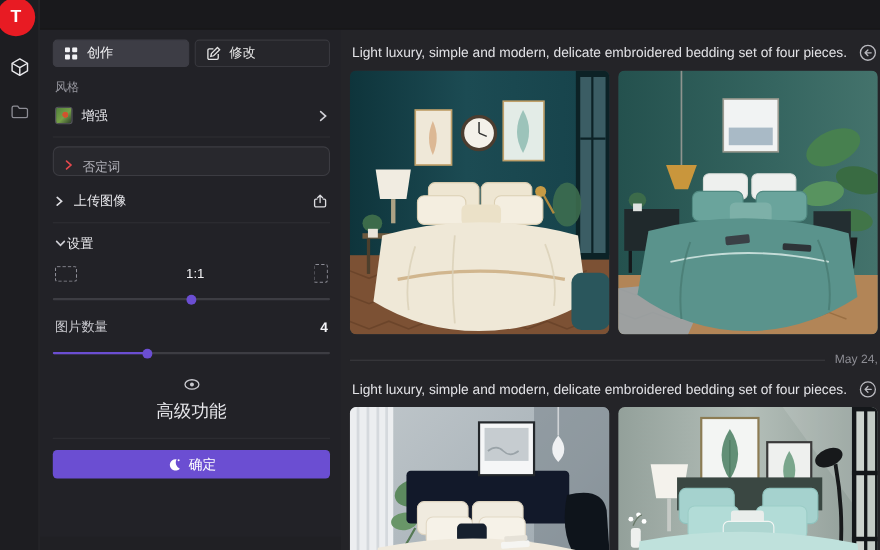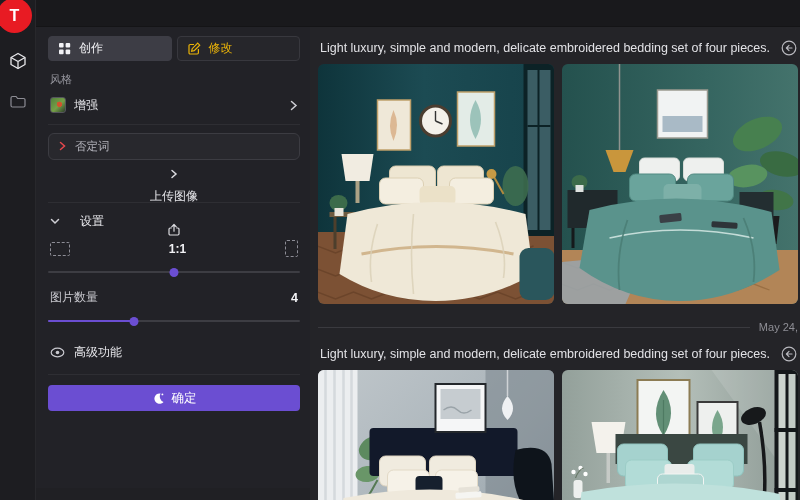--- a/index.html
+++ b/index.html
@@ -15,64 +15,64 @@
   .avatar { position:absolute; top:-2px; left:-3px; width:35px; height:35px; border-radius:50%;
             background:var(--avatar,#e81b23); color:#fff; font-weight:bold; font-size:16px;
             display:flex; align-items:center; justify-content:center; }
   .rail-icon { position:absolute; left:0; width:36px; height:30px; display:flex; align-items:center; justify-content:center; color:#e8e8ec; }
   .rail-icon.dim { color:#8d8d95; }
 
   
   .panel { position:absolute; left:36px; top:27px; width:274px; bottom:12px; background:#222227; padding:9px 10px 0 12px; }
   .tabs { display:flex; gap:5px; }
   .tab { flex:1; height:25px; border-radius:4px; display:flex; align-items:center; gap:8px; padding:0 10px;
-         font-size:12px; color:#eab308; background:#26262b; border:1px solid #38383e; cursor:pointer; }
+         font-size:12px; color:#e5e5e5; background:#26262b; border:1px solid #38383e; cursor:pointer; }
   .tab.active { background:#3d3d45; border-color:#3d3d45; color:#f2f2f5; }
   .tab svg { flex:none; }
 
   .style-label { margin:11px 0 5px 2px; font-size:11px; color:#96969e; }
   .style-row { display:flex; align-items:center; gap:8px; height:26px; padding:0 2px; cursor:pointer; }
   .style-thumb { width:16px; height:16px; border-radius:3px; border:1px solid #55555c;
                  background:radial-gradient(circle at 60% 45%, #d0542e 0 22%, transparent 26%),
                             linear-gradient(135deg,#52813c,#76a048 55%,#2c3d2a); }
   .style-row .lbl { font-size:12px; color:#eaeaee; }
   .spacer { flex:1; }
   .chev { color:#cfcfd5; display:flex; align-items:center; }
   .hr { border-top:1px solid #2e2e33; margin-top:6px; }
 
   .box { margin-top:8px; background:#28282d; border:1px solid #3c3c42; border-radius:6px; padding:7px 10px; }
   .box-head { display:flex; align-items:center; gap:9px; font-size:11.5px; color:#b2b2ba; }
   .box-head .c-success { color:var(--success,#35b784); }
   .box-head .c-danger { color:var(--danger,#e5484d); }
   .prompt-text { margin-top:5px; font-size:12px; line-height:1.5; color:#e7e7eb; cursor:text; }
-  .box.slim { padding:0 10px; height:27px; display:flex; align-items:center; cursor:pointer; }
+  .box.slim { padding:0 10px; height:27px; display:flex; align-items:flex-end; cursor:pointer; }
 
   .upload-row { margin-top:9px; height:27px; display:flex; align-items:center; gap:9px; padding:0 2px;
-                font-size:12px; color:#e7e7eb; cursor:pointer;flex-direction:column; }
+                font-size:12px; color:#e7e7eb; cursor:pointer; }
   .upload-row .chev { color:#dcdce0; }
 
-  .sect-head { margin-top:4px; padding:6px 2px; display:flex; align-items:center; gap:20px; font-size:12px; color:#eaeaee; cursor:pointer; }
+  .sect-head { margin-top:4px; padding:6px 2px; display:flex; align-items:center; gap:1px; font-size:12px; color:#eaeaee; cursor:pointer; }
   .ratio-row { margin-top:4px; display:flex; align-items:center; padding:0 2px; }
-  .ratio-val { flex:1; text-align:center; font-size:12px; font-weight:bold; color:#f2f2f5; }
+  .ratio-val { flex:1; text-align:center; font-size:12px; font-weight:normal; color:#f2f2f5; }
   .crop-ic { border:1.2px dashed #8d8d96; border-radius:2px; }
   .crop-ic.land { width:20px; height:14px; }
   .crop-ic.port { width:13px; height:17px; }
 
   .slider { position:relative; height:14px; margin-top:8px; cursor:pointer; }
   .slider .track { position:absolute; left:0; right:0; top:6px; height:2px; background:#3d3d43; border-radius:2px; }
   .slider .fill { position:absolute; left:0; top:6px; height:2px; background:var(--accent,#6b4ed2); border-radius:2px; }
   .slider .dot { position:absolute; top:2.5px; width:9px; height:9px; border-radius:50%;
                  background:var(--accent,#6b4ed2); transform:translateX(-50%); }
 
   .count-row { margin-top:10px; display:flex; align-items:center; padding:0 2px; }
   .count-row .lbl { font-size:12px; color:#c8c8ce; }
   .count-row .val { font-size:12.5px; font-weight:bold; color:#f4f4f7; }
 
   .adv-row { margin-top:16px; display:flex; align-items:center; gap:9px; padding:0 2px;
-             font-size:12px; color:#e7e7eb; cursor:pointer; }
+             font-size:16px; color:#e7e7eb; cursor:pointer;flex-direction:column; }
   .adv-row svg { color:#c9c9cf; }
 
   .confirm-btn { margin-top:10px; width:100%; height:26px; border:none; border-radius:4px;
                  background:var(--accent,#6b4ed2); color:#fff; font-size:12.5px; font-family:inherit;
                  display:flex; align-items:center; justify-content:center; gap:7px; cursor:pointer; }
 
   
   .main { position:absolute; left:310px; top:27px; right:0; bottom:0; background:#242428; padding:0 2px 0 8px; overflow:hidden; }
   .caption-row { display:flex; align-items:center; gap:11px; margin:13px 0 8px 2px; }
   .caption { font-size:12.5px; color:#e2e2e6; }

